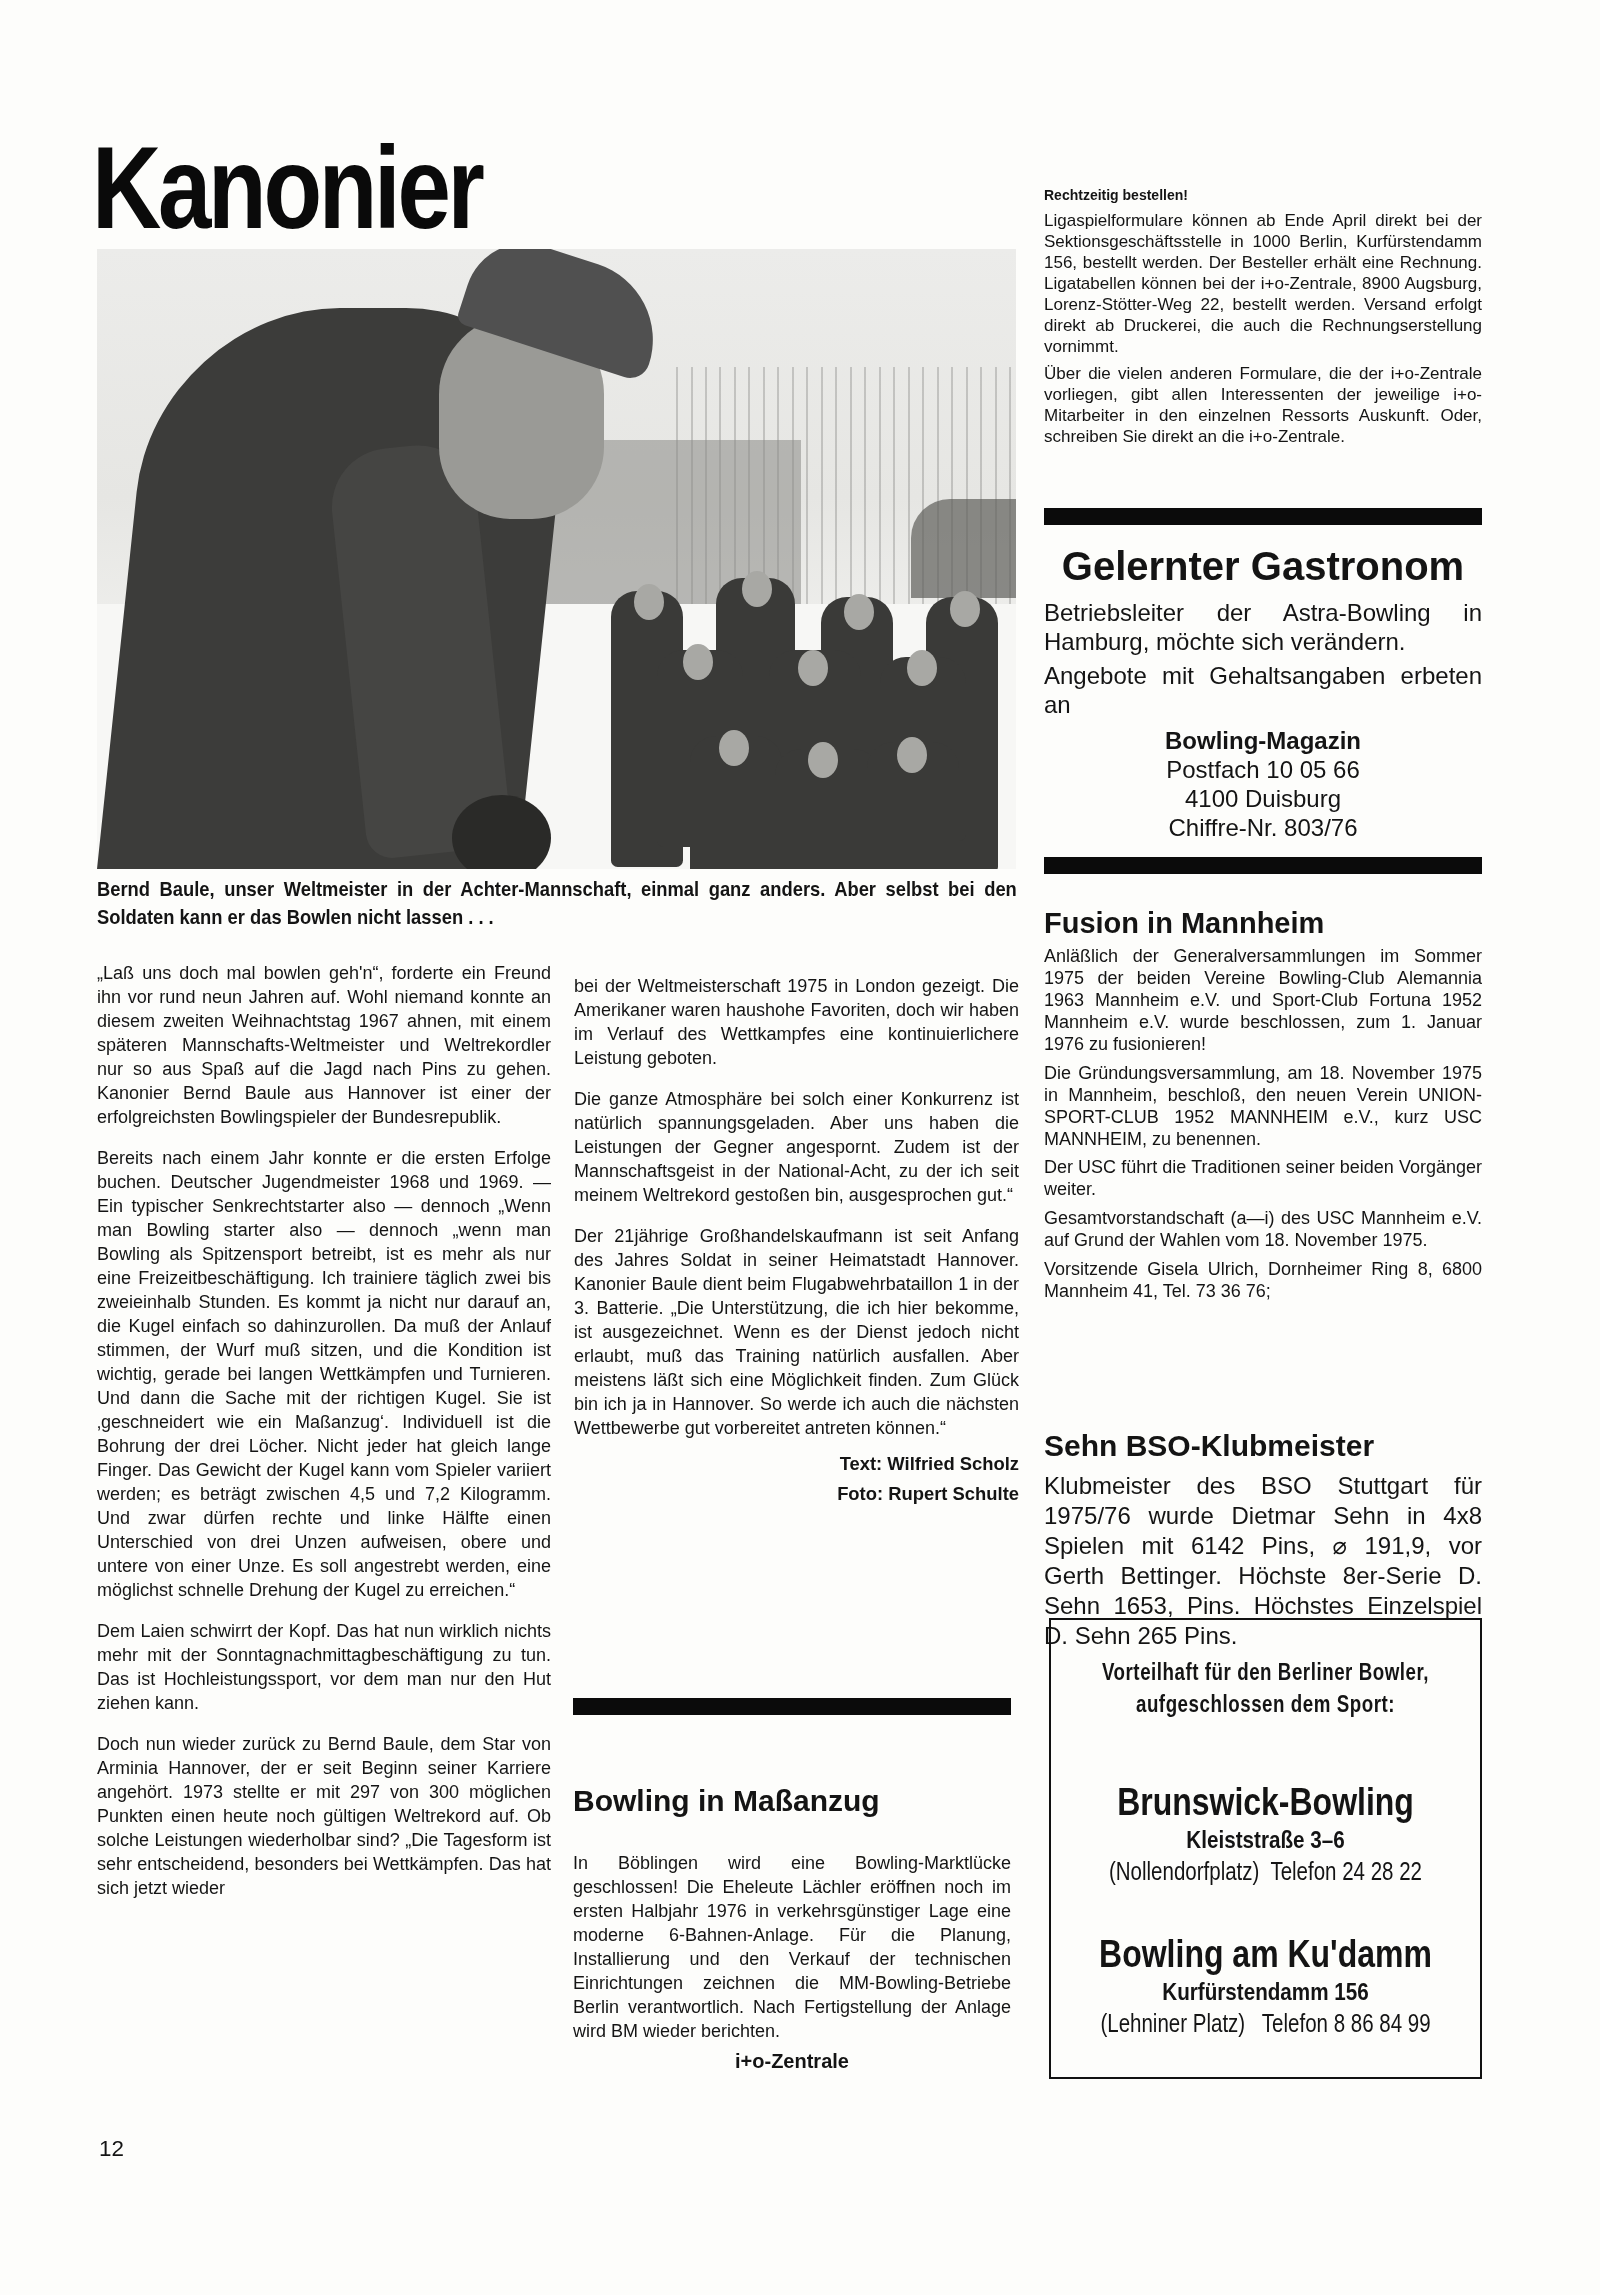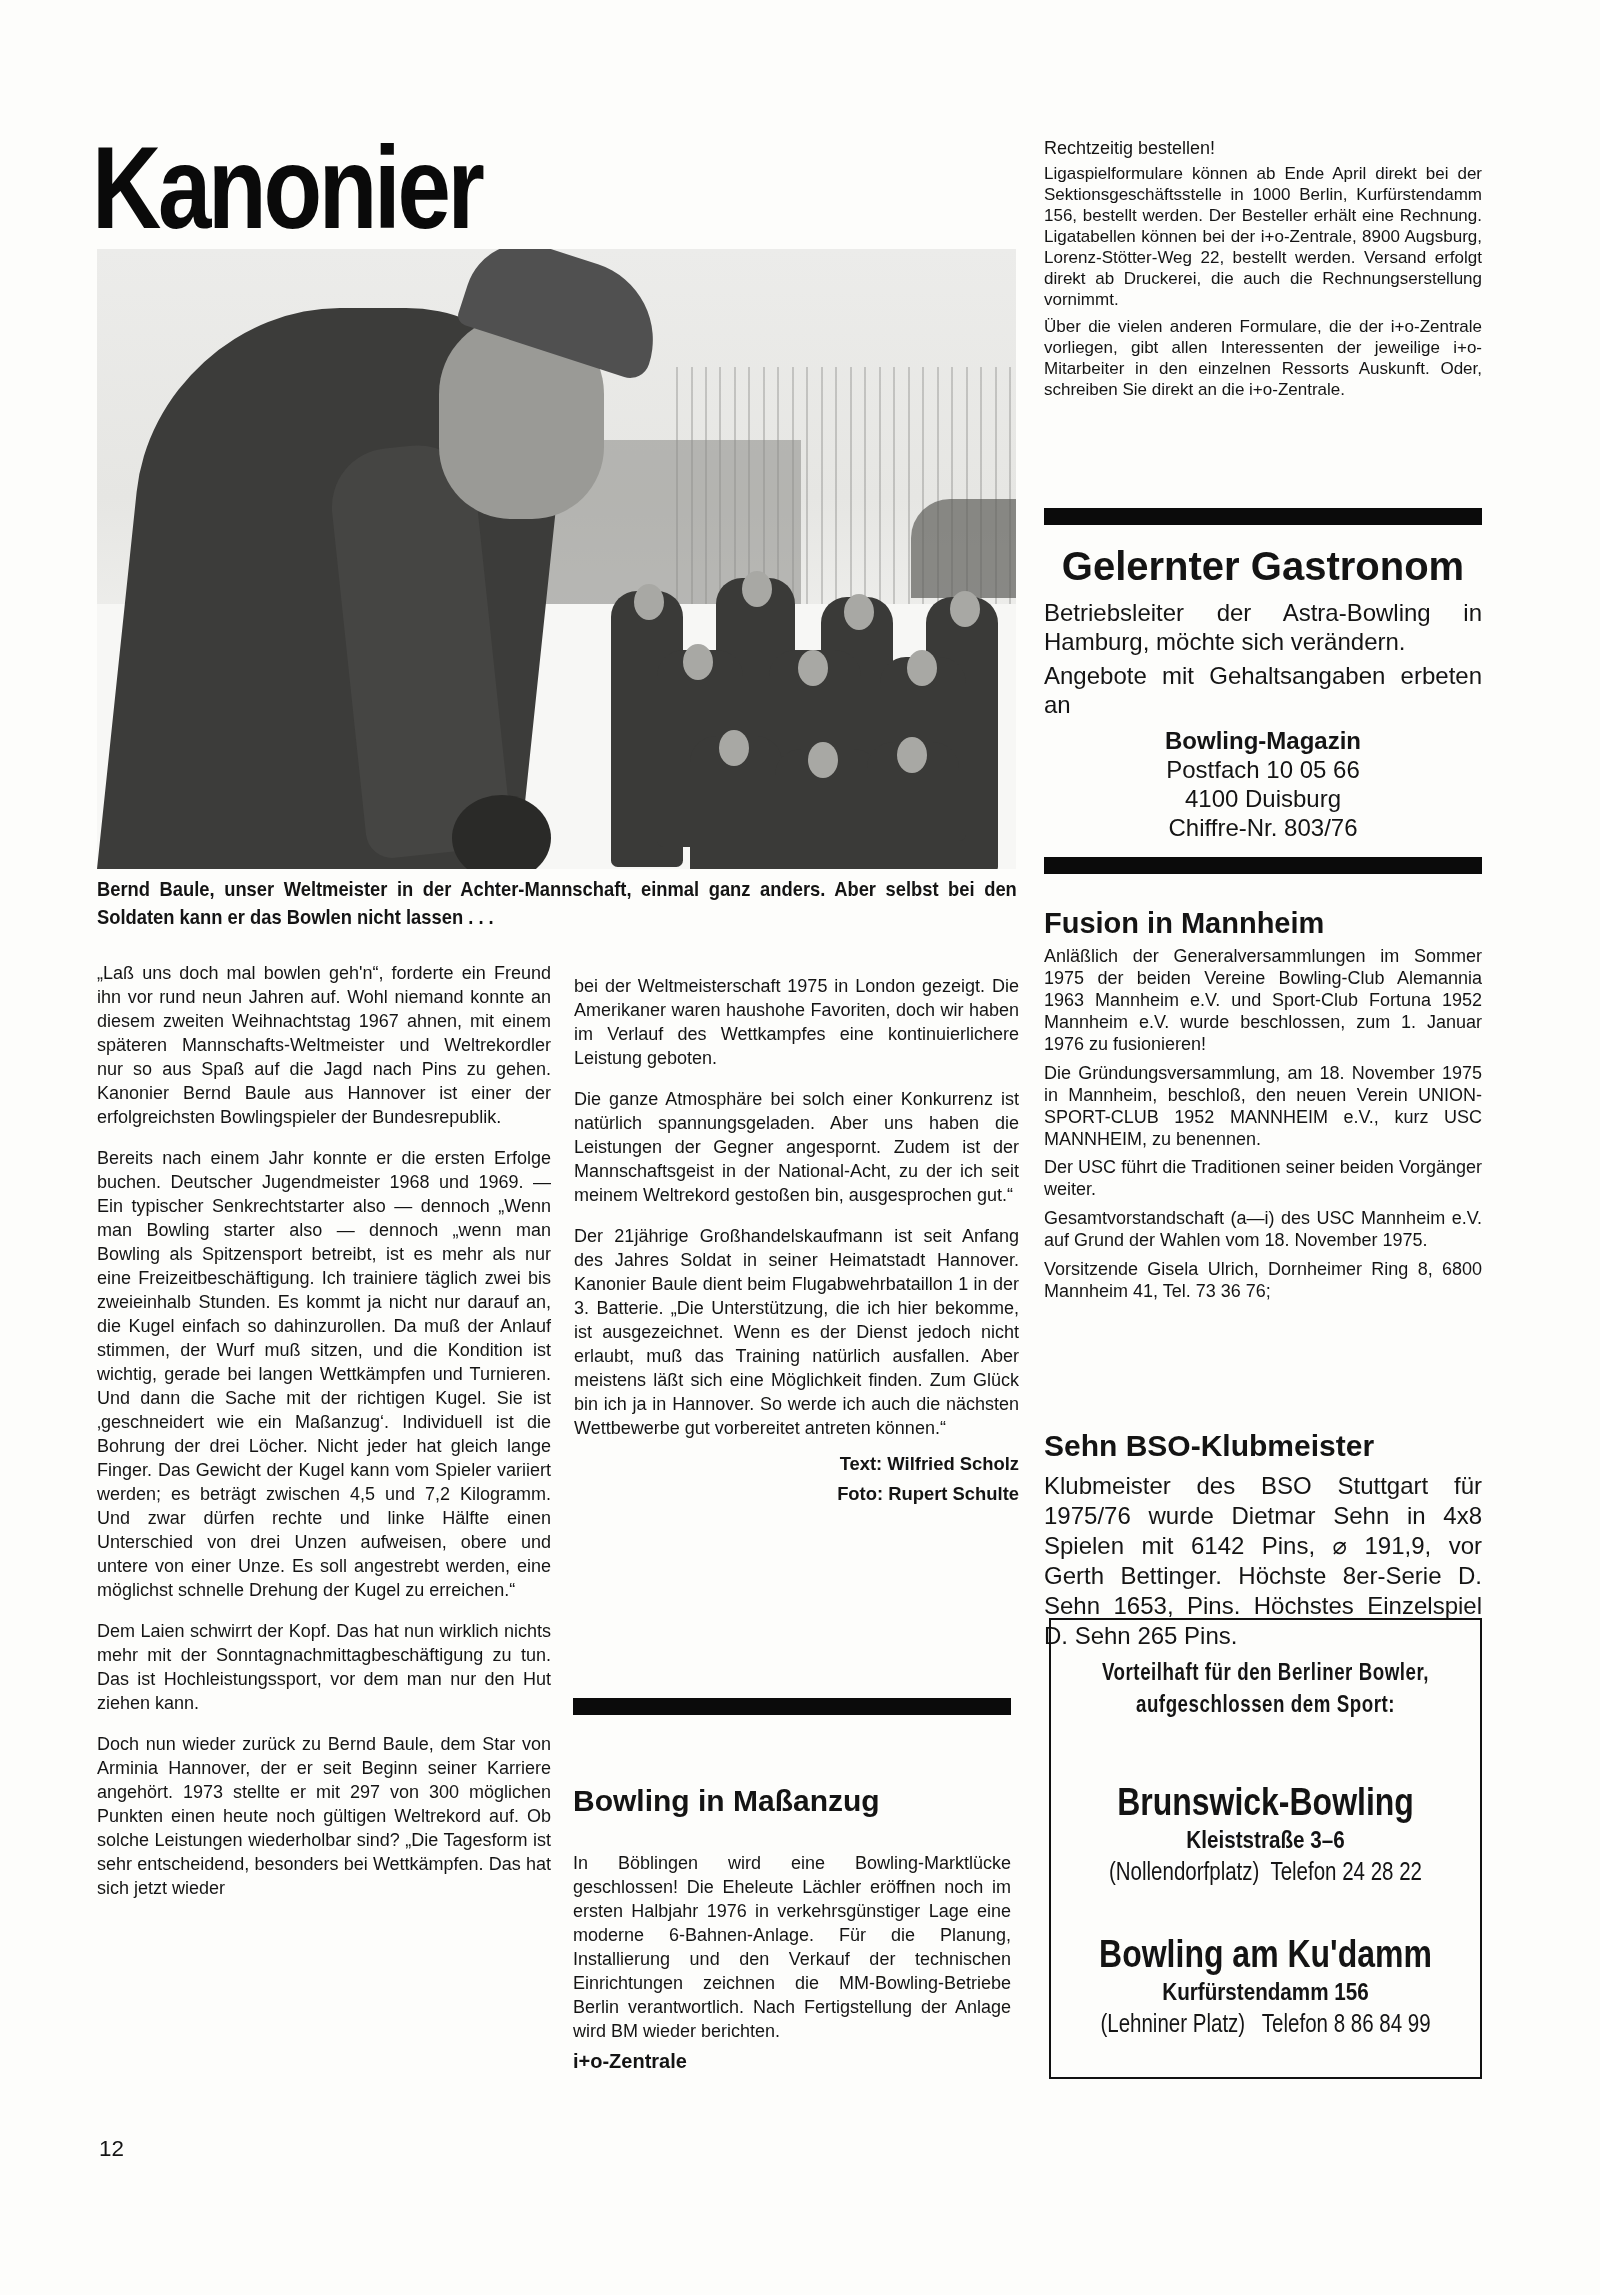--- a/index.html
+++ b/index.html
@@ -59,21 +59,21 @@
     .rule { background: #0b0b0b; }
 
     .subhead { font-weight: 700; font-size: 30px; line-height: 36px; }
 
     .page-num { left: 99px; top: 2136px; font-size: 22.4px; }
 
     
     .right { left: 1044px; width: 438px; }
     .small-body { font-size: 17px; line-height: 21px; text-align: justify; }
     .small-body p { margin-bottom: 6.6px; }
-    .small-title { font-weight: 400; font-size: 18px; line-height: 24px; }
+    .small-title { font-weight: 700; font-size: 14px; line-height: 24px; margin-top: 47px; }
 
     .ad-gastro-title { font-weight: 700; font-size: 40px; line-height: 37px; text-align: center; }
     .ad-gastro-body { font-size: 24px; line-height: 29px; text-align: justify; }
     .ad-gastro-addr { text-align: center; font-size: 24px; line-height: 29px; }
     .ad-gastro-addr .bold { font-weight: 700; }
 
     .ad-box {
       left: 1049px; top: 1618px; width: 433px; height: 461px;
       border: 2.6px solid #111; text-align: center; padding-top: 36px;
       font-family: Liberation Sans, sans-serif;
@@ -139,21 +139,21 @@
     <div>Text: Wilfried Scholz</div>
     <div>Foto: Rupert Schulte</div>
   </div>
 </div>
 
 <div class="abs rule" style="left:573px;top:1698px;width:438px;height:17px;"></div>
 
 <div class="abs" style="left:573px;top:1783px;width:438px;">
   <h2 class="subhead">Bowling in Maßanzug</h2>
   <p class="col" style="margin-top:32px;font-size:18px;line-height:24px;">In Böblingen wird eine Bowling-Marktlücke geschlossen! Die Eheleute Lächler eröffnen noch im ersten Halbjahr 1976 in verkehrs­günstiger Lage eine moderne 6-Bahnen-Anlage. Für die Planung, Installierung und den Verkauf der technischen Einrichtungen zeichnen die MM-Bowling-Betriebe Berlin verantwortlich. Nach Fertigstellung der An­lage wird BM wieder berichten.</p>
-  <div style="text-align:left;font-weight:700;font-size:20px;margin-top:6.6px;">i+o-Zentrale</div>
+  <div style="text-align:center;font-weight:700;font-size:20px;margin-top:6.6px;">i+o-Zentrale</div>
 </div>
 
 <div class="abs page-num">12</div>
 
 <div class="abs right" style="top:136px;">
   <div class="small-title">Rechtzeitig bestellen!</div>
   <div class="small-body" style="margin-top:2.6px;">
     <p>Ligaspielformulare können ab Ende April direkt bei der Sektionsgeschäftsstelle in 1000 Berlin, Kurfürstendamm 156, bestellt werden. Der Besteller erhält eine Rechnung. Ligatabellen können bei der i+o-Zentrale, 8900 Augsburg, Lorenz-Stötter-Weg 22, be­stellt werden. Versand erfolgt direkt ab Druckerei, die auch die Rechnungserstellung vornimmt.</p>
     <p>Über die vielen anderen Formulare, die der i+o-Zentrale vorliegen, gibt allen Interessen­ten der jeweilige i+o-Mitarbeiter in den ein­zelnen Ressorts Auskunft. Oder, schreiben Sie direkt an die i+o-Zentrale.</p>
   </div>

